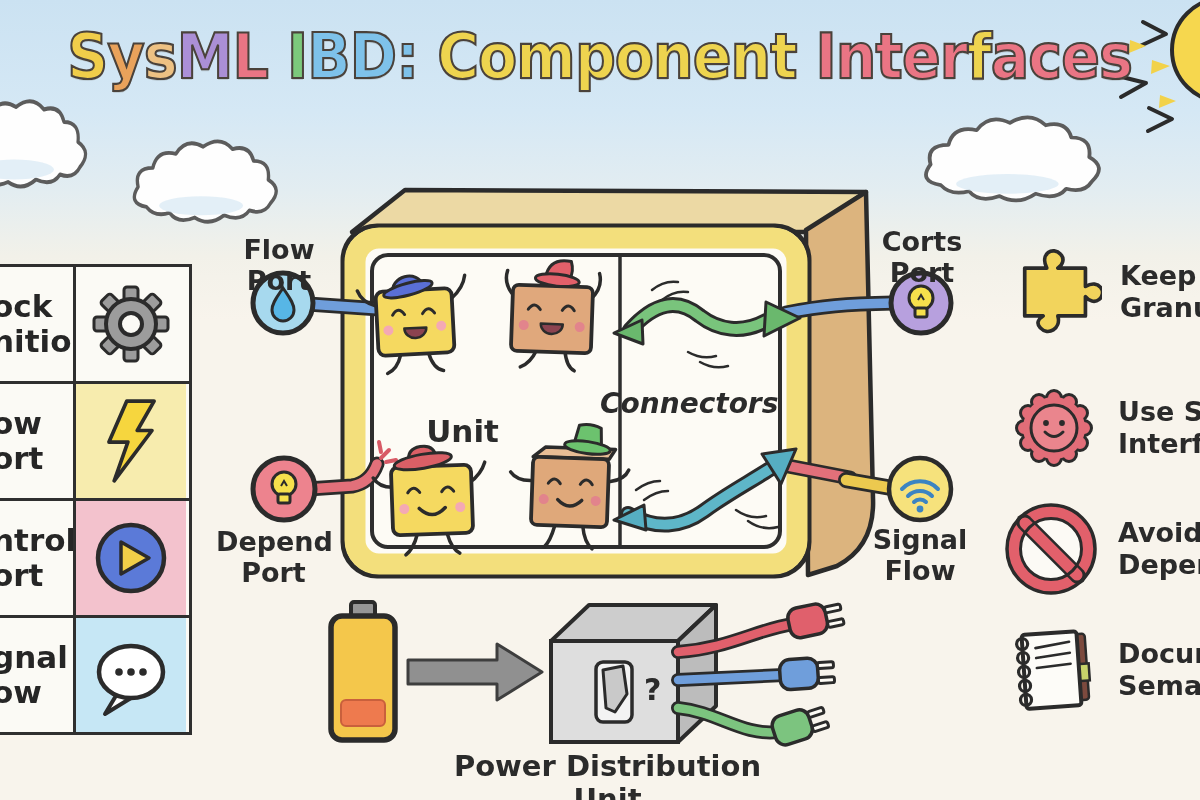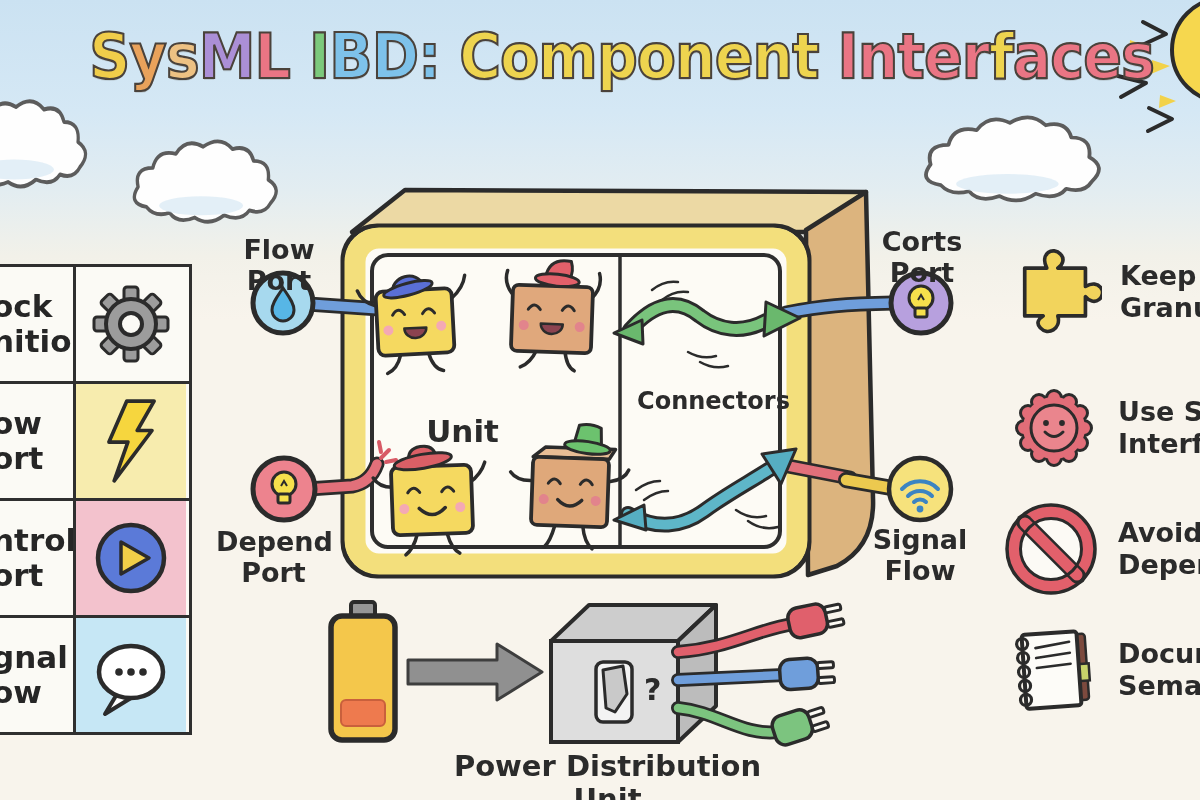--- a/index.html
+++ b/index.html
@@ -3,21 +3,21 @@
 <meta charset="utf-8">
 <style>
   html,body{margin:0;padding:0;background:#f8f4ec;overflow:hidden;}
   #canvas{position:relative;width:1200px;height:800px;overflow:hidden;
     font-family:"DejaVu Sans","Liberation Sans",sans-serif;
     background:linear-gradient(180deg,#cbe2f2 0%,#d5e8f5 14%,#e3edf1 24%,#f2f1e9 32%,#f8f4ec 40%,#f8f4ec 100%);}
   svg{display:block;}
   .scene{position:absolute;left:0;top:0;}
   .lbl{position:absolute;color:#2b2b2b;font-weight:700;text-align:center;line-height:1.15;}
   
-  #title-wrap{position:absolute;left:0;top:20px;width:1200px;text-align:right;}
+  #title-wrap{position:absolute;left:0;top:20px;width:1200px;text-align:center;}
   #title-letters{display:inline-block;white-space:pre;font-size:62px;font-weight:800;
     letter-spacing:-1px;transform:scaleX(.92);transform-origin:center;
     -webkit-text-stroke:2.2px #4a423b;text-shadow:0 2px 0 rgba(70,60,50,.15);}
   
   .legend-table{position:absolute;left:-14px;top:264px;width:200px;border:3.5px solid #2f2f2f;background:#fbfaf5;}
   .lt-row{display:grid;grid-template-columns:84px 113px;height:114px;}
   .lt-row + .lt-row{border-top:3px solid #2f2f2f;}
   .lt-text{display:flex;flex-direction:column;justify-content:center;padding-left:3px;
     font-size:31px;font-weight:700;color:#262626;line-height:1.12;}
   .lt-icon{border-left:3px solid #2f2f2f;display:flex;align-items:center;justify-content:center;}
@@ -236,21 +236,21 @@
         <rect x="34" y="5" width="16" height="6" rx="2" fill="#fdfbf5" stroke="#2b2b2b" stroke-width="3"></rect>
       </g>
     </g>
   </svg>
 
   <div id="title-wrap">
     <span id="title-letters"><span style="color: rgb(240, 205, 74);">S</span><span style="color: rgb(233, 162, 91);">y</span><span style="color: rgb(237, 193, 131);">s</span><span style="color: rgb(171, 143, 214);">M</span><span style="color: rgb(234, 117, 132);">L</span><span style="color: rgb(0, 0, 0);"> </span><span style="color: rgb(124, 201, 124);">I</span><span style="color: rgb(126, 194, 234);">B</span><span style="color: rgb(126, 194, 234);">D</span><span style="color: rgb(126, 194, 234);">:</span><span style="color: rgb(0, 0, 0);"> </span><span style="color: rgb(238, 212, 79);">C</span><span style="color: rgb(238, 212, 79);">o</span><span style="color: rgb(238, 212, 79);">m</span><span style="color: rgb(238, 212, 79);">p</span><span style="color: rgb(238, 212, 79);">o</span><span style="color: rgb(238, 212, 79);">n</span><span style="color: rgb(238, 212, 79);">e</span><span style="color: rgb(238, 212, 79);">n</span><span style="color: rgb(238, 212, 79);">t</span><span style="color: rgb(0, 0, 0);"> </span><span style="color: rgb(234, 117, 132);">I</span><span style="color: rgb(234, 117, 132);">n</span><span style="color: rgb(234, 117, 132);">t</span><span style="color: rgb(234, 117, 132);">e</span><span style="color: rgb(234, 117, 132);">r</span><span style="color: rgb(238, 212, 79);">f</span><span style="color: rgb(234, 117, 132);">a</span><span style="color: rgb(234, 117, 132);">c</span><span style="color: rgb(234, 117, 132);">e</span><span style="color: rgb(234, 117, 132);">s</span></span>
   </div>
 
   <div class="lbl" style="left:395px;top:414px;width:135px;font-size:31px;">Unit</div>
-  <div class="lbl" style="left:626px;top:388px;width:175px;font-size:24px;">Connectors</div>
+  <div class="lbl" style="left:600px;top:388px;width:175px;font-size:28px;font-style:italic;">Connectors</div>
 
   <div class="lbl port-lbl" style="left:225px;top:234px;width:108px;">
     <div>Flow</div>
     <div>Port</div>
   </div>
   <div class="lbl port-lbl" style="left:216px;top:526px;width:115px;">
     <div>Depend</div>
     <div>Port</div>
   </div>
   <div class="lbl port-lbl" style="left:868px;top:214px;width:108px;margin-top:12px;">

